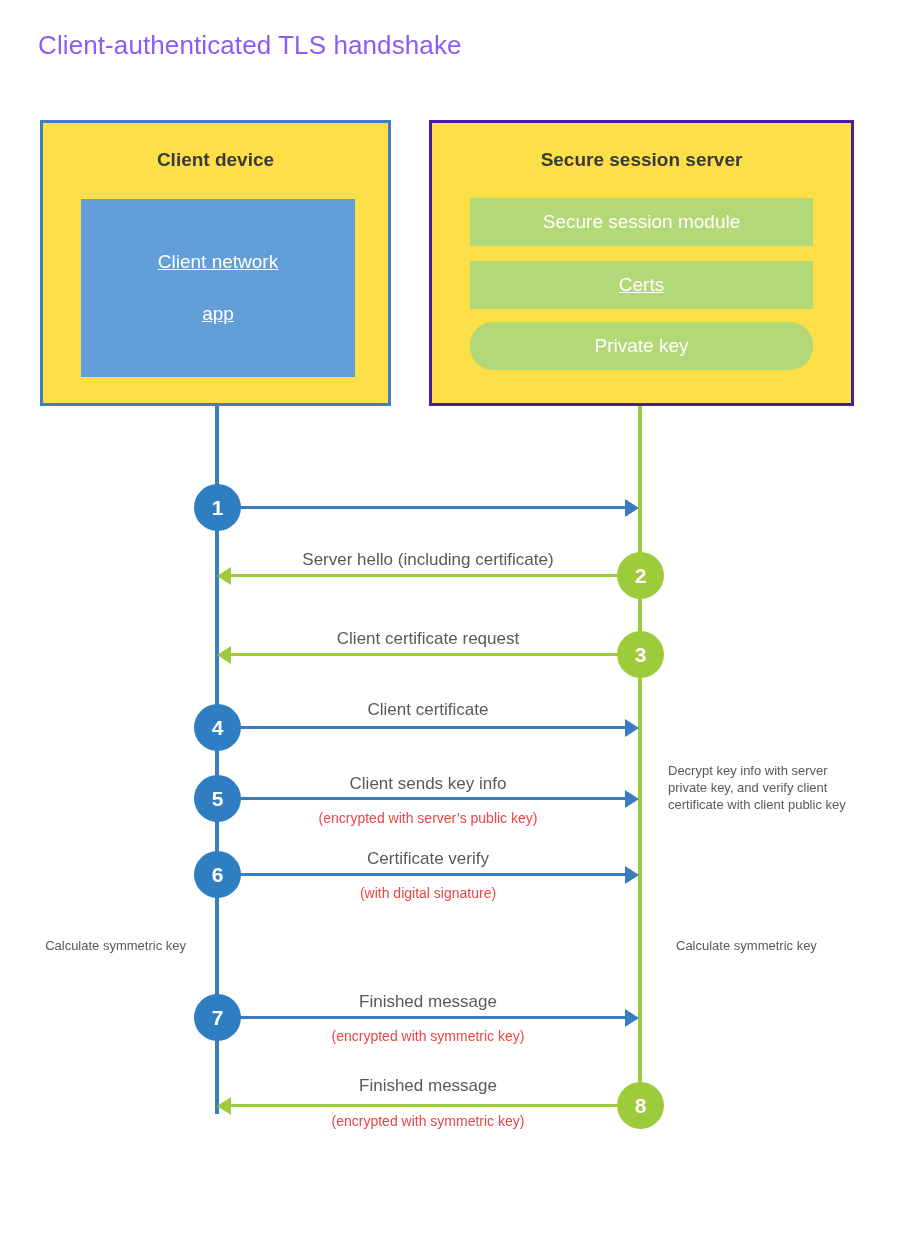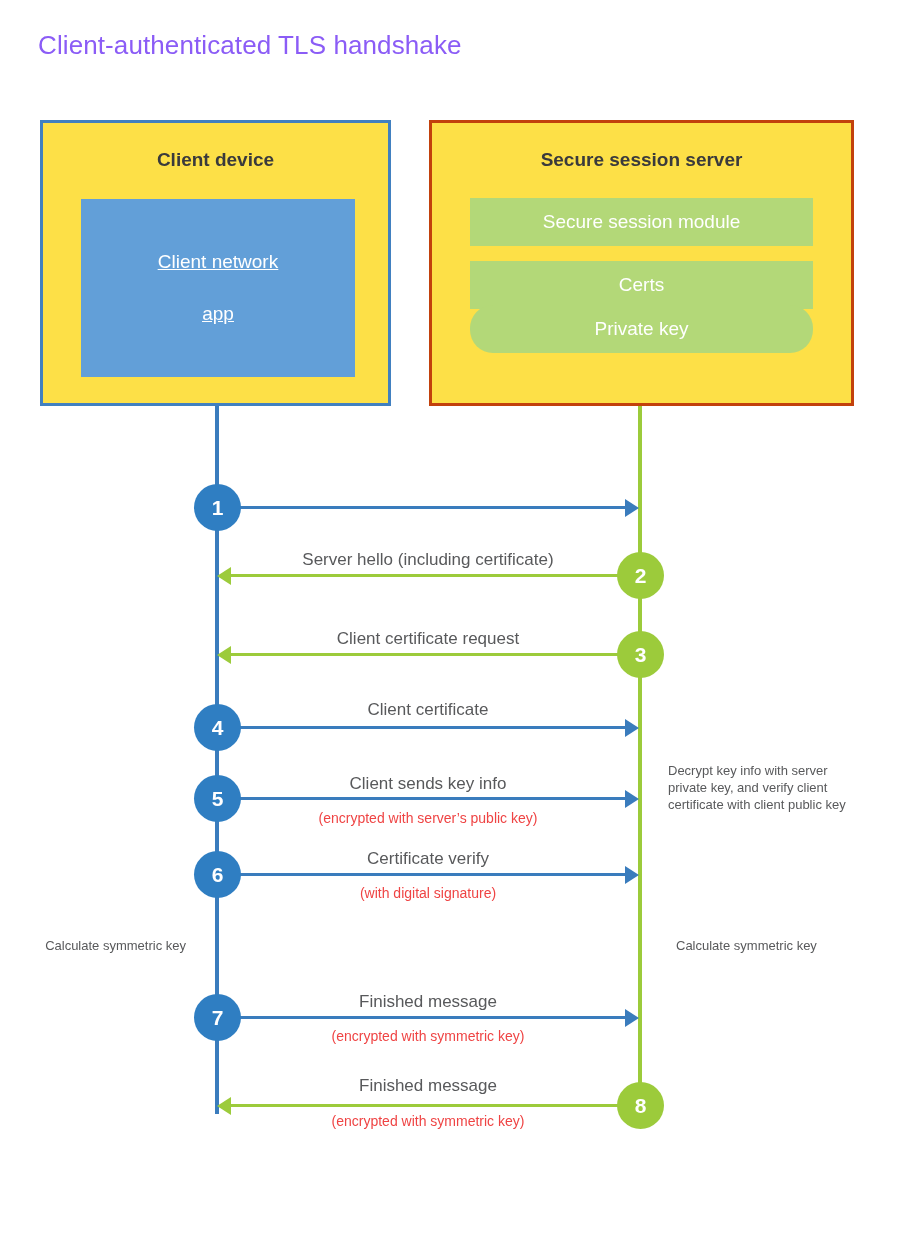--- a/index.html
+++ b/index.html
@@ -42,21 +42,21 @@
     top: 120px;
     width: 351px;
     height: 286px;
     border: 3px solid #4180c0;
   }
   .entity-box.server {
     left: 429px;
     top: 120px;
     width: 425px;
     height: 286px;
-    border: 3px solid #c2410c;
+    border: 3px solid #4c1d95;
   }
   .entity-title {
     position: absolute;
     left: 0;
     right: 0;
     top: 26px;
     text-align: center;
     font-size: 19px;
     font-weight: bold;
     color: #3a3a3c;
@@ -85,22 +85,22 @@
     width: 343px;
     height: 48px;
     background: #b3d878;
     color: #ffffff;
     font-size: 19px;
     display: flex;
     align-items: center;
     justify-content: center;
   }
   .server-bar.b1 { top: 75px; }
-  .server-bar.b2 { top: 138px; }
-  .server-bar.b3 { top: 182px; border-radius: 23px; }
+  .server-bar.b2 { top: 138px; text-decoration: underline; }
+  .server-bar.b3 { top: 199px; border-radius: 23px; }
 
   
   .lifeline {
     position: absolute;
     width: 4px;
   }
   .lifeline.client-line {
     left: 215px;
     top: 406px;
     height: 708px;

